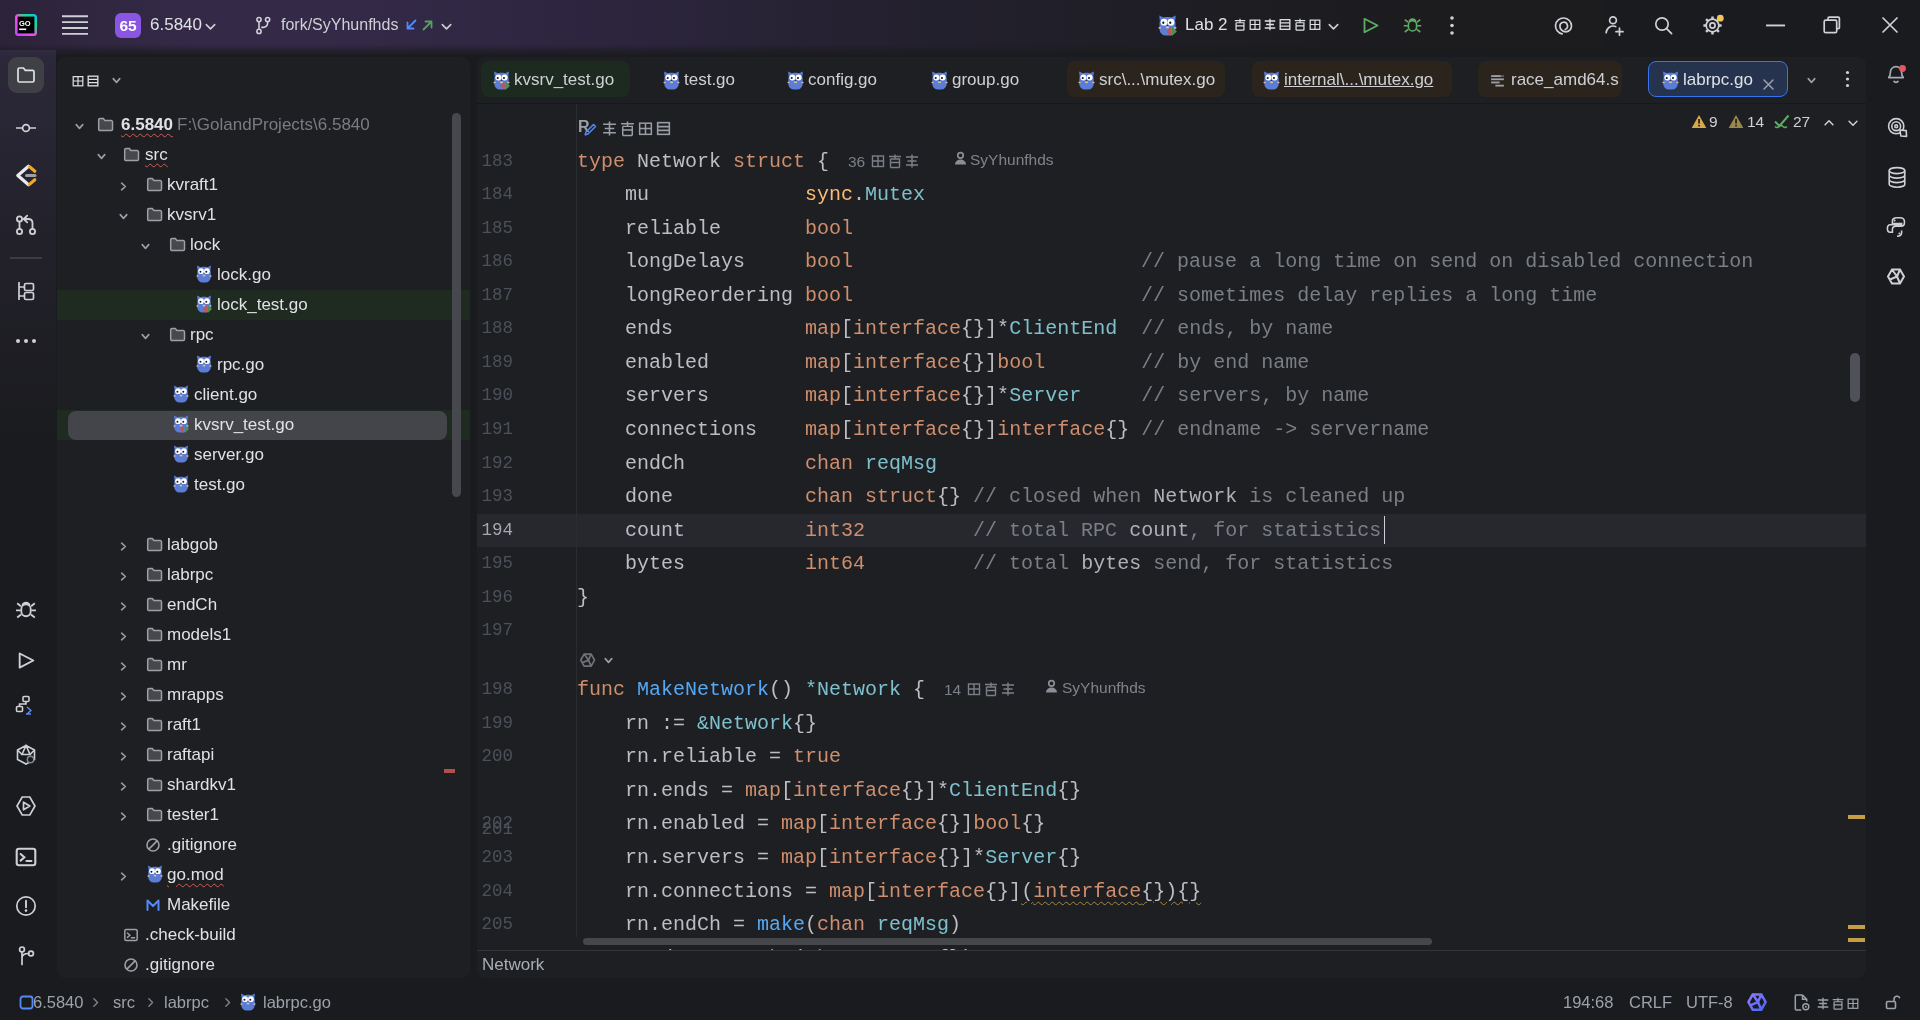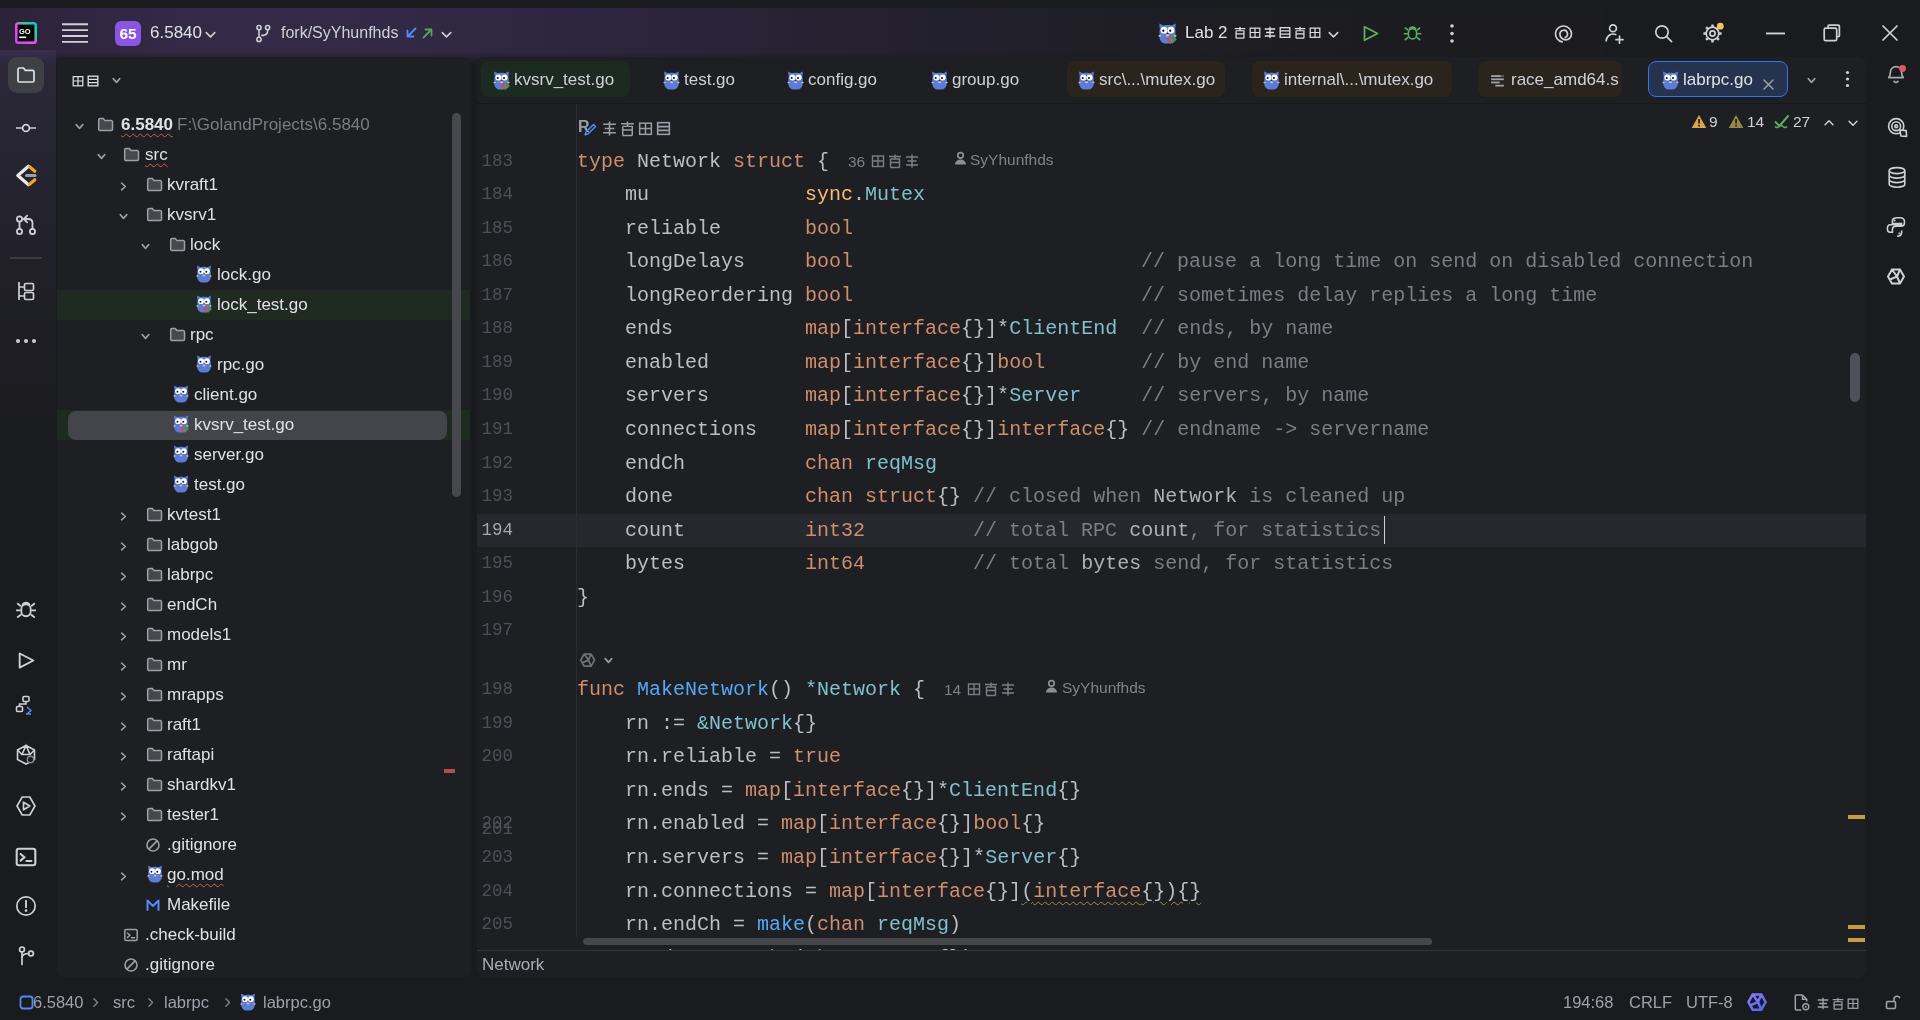--- a/index.html
+++ b/index.html
@@ -1,20 +1,20 @@
 <!DOCTYPE html>
 <html><head>
 <meta charset="utf-8">
 <style>
 html,body{margin:0;padding:0;background:#1a1b1e;width:1920px;height:1020px;overflow:hidden;}
 *{box-sizing:border-box;}
 body{font-family:"Liberation Sans",sans-serif;position:relative;color:#dfe1e5;}
 .abs{position:absolute;}
 
-#titlebar{position:absolute;left:0;top:8px;width:1605px;height:56px;
+#titlebar{position:absolute;left:0;top:0;width:1605px;height:56px;
  background:
   linear-gradient(to bottom, rgba(26,27,30,0) 0 44px, rgba(26,27,30,.55) 50px, #1a1b1e 56px),
   linear-gradient(90deg,#2c2339 0px,#342a48 190px,#342a48 330px,#2e2641 560px,#272233 800px,#211f2a 1020px,#1d1d22 1240px,#1c1c1f 1460px,#1c1c1f 1920px);}
 .tbtxt{position:absolute;top:0;height:50px;line-height:50px;font-size:17px;color:#dfe1e5;}
 
 #projpanel{position:absolute;left:57px;top:57px;width:413px;height:921px;background:#1e1f22;border-radius:8px;overflow:hidden;}
 #editor{position:absolute;left:477px;top:57px;width:1389px;height:921px;background:#1e1f22;border-radius:8px;overflow:hidden;font-family:"Liberation Mono",monospace;}
 
 .stripeicon{position:absolute;}
 
@@ -485,29 +485,20 @@
         <use href="#gopher"></use>
       </svg>
       <span class="tx" style="left:137px;">server.go</span>
     </div>
   <div class="trow" style="top:413px;">
       <svg class="ti" style="left:116px;top:5px" width="16" height="18">
         <use href="#gopher"></use>
       </svg>
       <span class="tx" style="left:137px;">test.go</span>
     </div>
-  <div class="trow" style="top:443px;">
-      <svg class="tc" style="left:59px" width="15" height="15">
-        <use href="#chevr"></use>
-      </svg>
-      <svg class="ti" style="left:89px" width="17" height="17">
-        <use href="#folder"></use>
-      </svg>
-      <span class="tx" style="left:110px;">kvtest1</span>
-    </div>
   <div class="trow" style="top:473px;">
       <svg class="tc" style="left:59px" width="15" height="15">
         <use href="#chevr"></use>
       </svg>
       <svg class="ti" style="left:89px" width="17" height="17">
         <use href="#folder"></use>
       </svg>
       <span class="tx" style="left:110px;">labgob</span>
     </div>
   <div class="trow" style="top:503px;">
@@ -655,21 +646,21 @@
       <use href="#gopher"></use>
     </svg>
     <span class="tabc" style="left:475px;">group.go</span>
   <svg class="abs" style="left:601px;top:14px" width="17" height="19">
       <use href="#gopher"></use>
     </svg>
     <span class="tabc" style="left:622px;">src\...\mutex.go</span>
   <svg class="abs" style="left:786px;top:14px" width="17" height="19">
       <use href="#gopher"></use>
     </svg>
-    <span class="tabc" style="left:807px;">internal\...\mutex.go</span>
+    <span class="tabc" style="left:807px;text-decoration:underline;">internal\...\mutex.go</span>
   <svg class="abs" style="left:1012px;top:15px" width="17" height="17">
       <use href="#asmic"></use>
     </svg>
     <span class="tabc" style="left:1034px;">race_amd64.s</span>
   <svg class="abs" style="left:1185px;top:14px" width="17" height="19">
       <use href="#gopher"></use>
     </svg>
     <span class="tabc" style="left:1206px;color:#dfe1e5;">labrpc.go</span>
   <svg class="abs" style="left:1285px;top:21px" width="13" height="13" viewBox="0 0 13 13">
       <path d="M2 2 L11 11 M11 2 L2 11" stroke="#9da0a8" stroke-width="1.5" stroke-linecap="round"></path>

